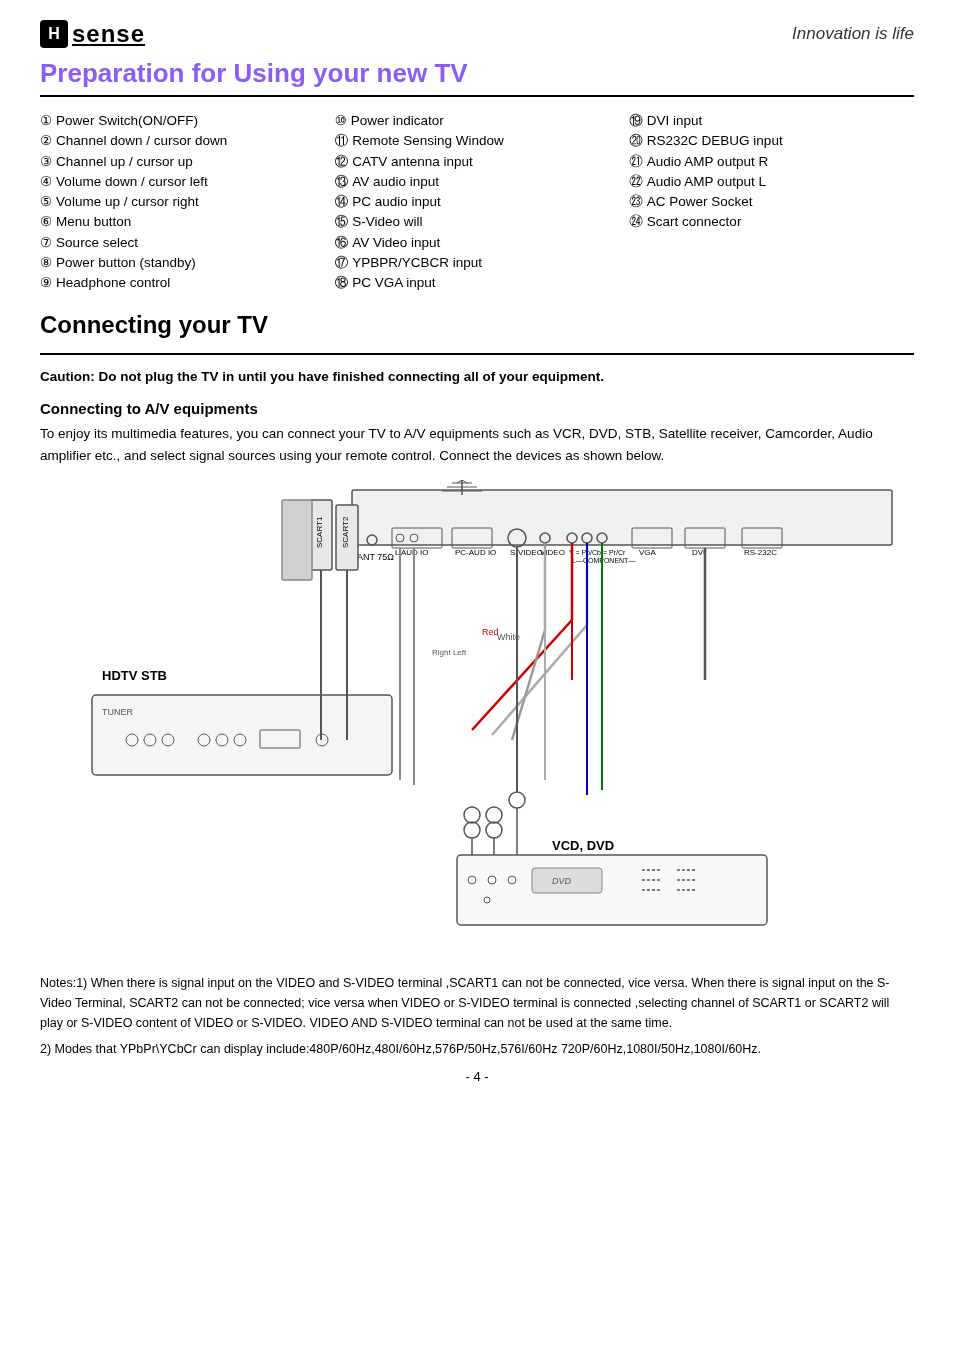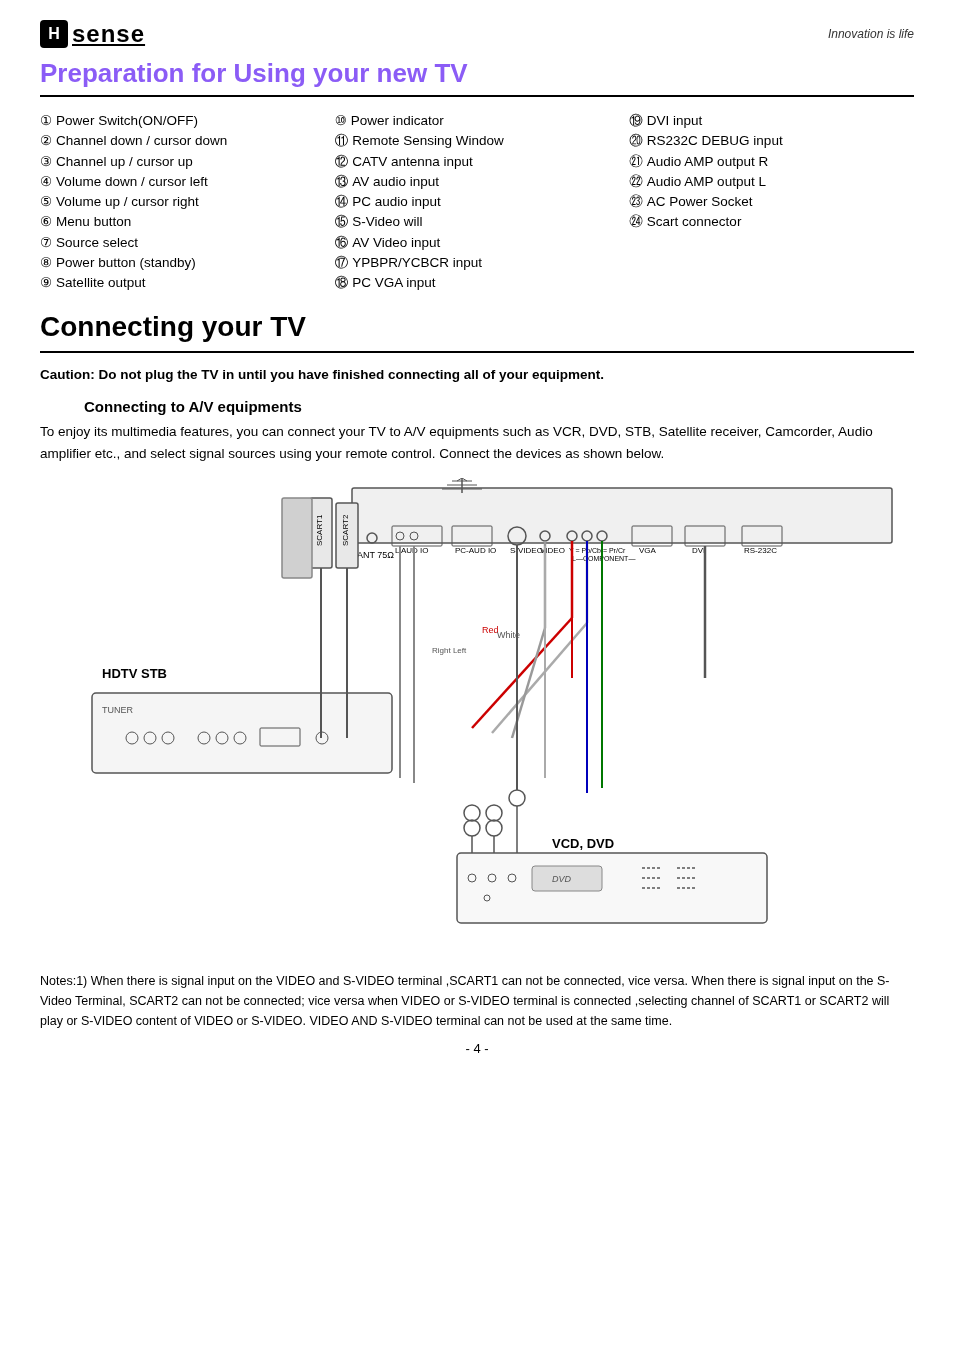--- a/index.html
+++ b/index.html
@@ -36,21 +36,21 @@
       font-size: 16px;
     }
     .logo-text {
       font-size: 24px;
       font-weight: bold;
       letter-spacing: 1px;
       text-decoration: underline;
     }
     .tagline {
       font-style: italic;
-      font-size: 12px;
+      font-size: 17px;
       color: #333;
     }
     .page-title {
       font-size: 26px;
       font-weight: bold;
       margin-bottom: 6px;
       color: #8b5cf6;
     }
     .section-divider {
       border: none;
@@ -64,35 +64,34 @@
       margin-bottom: 18px;
     }
     .item-entry {
       display: flex;
       align-items: flex-start;
       gap: 4px;
       font-size: 13.5px;
       line-height: 1.5;
     }
     .section-title {
-      font-size: 28px;
-      font-weight: bold;
-      margin-bottom: 8px;
+      font-size: 24px;
+      font-weight: bold;
+      margin-bottom: 14px;
       color: #000;
     }
     .caution-text {
       font-weight: bold;
       font-size: 13.5px;
       margin-bottom: 16px;
     }
     .subsection-title {
       font-weight: bold;
       font-size: 15px;
       margin-bottom: 6px;
-      margin-left: 44px;
     }
     .body-text {
       font-size: 13.5px;
       line-height: 1.6;
       margin-bottom: 14px;
     }
     .diagram-area {
       width: 100%;
       border: none;
       margin-bottom: 10px;
@@ -156,21 +155,21 @@
     <div class="item-entry">
       <span>⑦</span>
       <span>Source select</span>
     </div>
     <div class="item-entry">
       <span>⑧</span>
       <span>Power  button (standby)</span>
     </div>
     <div class="item-entry">
       <span>⑨</span>
-      <span>Satellite output</span>
+      <span>Headphone control</span>
     </div>
   </div>
 
   <div>
     <div class="item-entry">
       <span>⑩</span>
       <span>Power indicator</span>
     </div>
     <div class="item-entry">
       <span>⑪</span>
@@ -362,15 +361,16 @@
     <circle cx="452" cy="350" r="8" fill="none" stroke="#555" stroke-width="1.5"></circle>
 
     <line x1="430" y1="358" x2="430" y2="375" stroke="#555" stroke-width="1.5"></line>
     <line x1="452" y1="358" x2="452" y2="375" stroke="#555" stroke-width="1.5"></line>
     <line x1="475" y1="328" x2="475" y2="375" stroke="#555" stroke-width="1.5"></line>
   </svg>
 </div>
 
 <div class="notes-area">
   <div>Notes:1)   When  there is signal input on the VIDEO and  S-VIDEO terminal ,SCART1 can not be connected, vice versa. When there is signal input on the S-Video Terminal, SCART2 can not be connected; vice versa when VIDEO or S-VIDEO terminal is connected ,selecting channel of SCART1 or SCART2 will play or S-VIDEO content of VIDEO or S-VIDEO. VIDEO AND S-VIDEO terminal can not  be used at the same time.</div>
+  <div style="margin-top:6px;">2)  Modes  that YPbPr\YCbCr can display include:480P/60Hz,480I/60Hz,576P/50Hz,576I/60Hz 720P/60Hz,1080I/50Hz,1080I/60Hz.</div>
 </div>
 
 <div class="page-num">- 4 -</div>
 
 </body></html>

